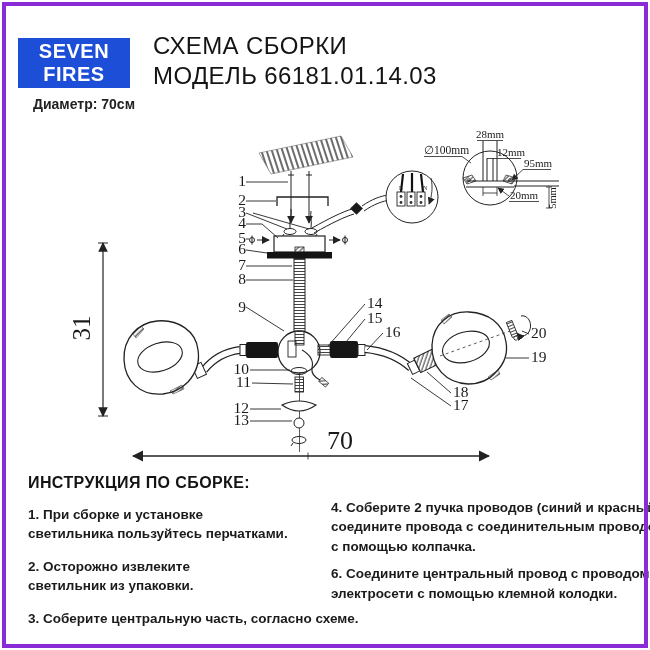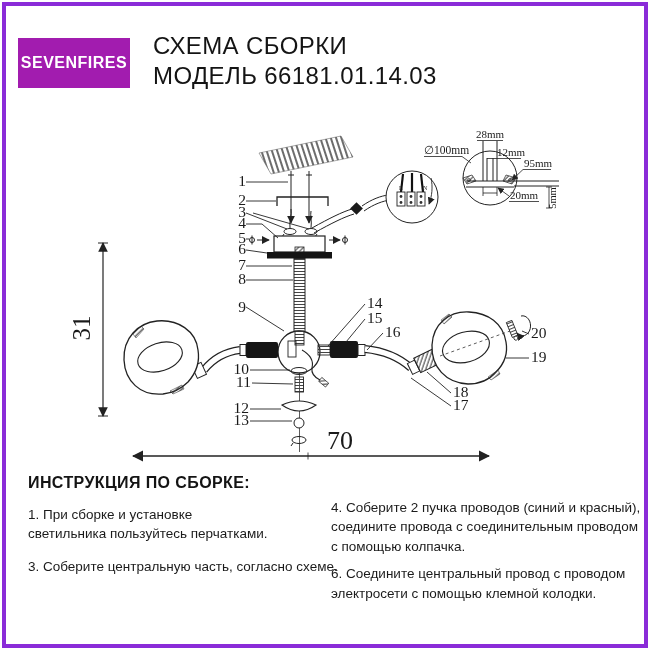--- a/index.html
+++ b/index.html
@@ -4,59 +4,59 @@
 <style>
   html,body{margin:0;padding:0;}
   body{
     width:650px;height:650px;position:relative;background:#ffffff;
     font-family:"Liberation Sans",sans-serif;color:#1c1c1c;overflow:hidden;
   }
   .frame{
     position:absolute;inset:2px;border:4px solid #8a2bd8;pointer-events:none;z-index:5;
   }
   .logo{
-    position:absolute;left:18px;top:38px;width:112px;height:50px;background:#a21caf;
+    position:absolute;left:18px;top:38px;width:112px;height:50px;background:#1d4ed8;
     display:flex;align-items:center;justify-content:center;color:#fff;
-    font-size:16px;letter-spacing:.5px;
+    font-size:20px;letter-spacing:.5px;flex-direction:column;
   }
   .logo .b{font-weight:700}
   .logo .l{font-weight:700}
   .title{
     position:absolute;left:153px;top:31px;font-size:24px;font-weight:400;
     letter-spacing:.4px;line-height:1.25;color:#141414;white-space:pre;
   }
   .dims{
     position:absolute;left:14px;top:96px;width:121px;text-align:right;
     font-size:14px;font-weight:600;line-height:1.28;color:#222;white-space:pre;
   }
   svg.diagram{position:absolute;left:0;top:0;z-index:1;}
   .ins-head{
     position:absolute;left:28px;top:474px;font-size:16px;font-weight:700;
     letter-spacing:.4px;color:#141414;
   }
-  .col{position:absolute;font-size:13.5px;font-weight:400;line-height:1.44;color:#1b1b1b;}
+  .col{position:absolute;font-size:13.5px;font-weight:700;line-height:1.44;color:#1b1b1b;}
   .col-left{left:28px;top:505px;width:300px;}
   .col-right{left:331px;top:498px;width:312px;}
   .ins-item{white-space:pre;}
   .col-left .ins-item{margin-bottom:13px;}
   .col-right .ins-item{margin-bottom:8px;}
 </style>
 </head>
 <body>
 
 <div class="frame" style="border-color: rgb(138, 43, 216);"></div>
 
 <div class="logo">
     <span class="b">SEVEN</span>
     <span class="l">FIRES</span>
   </div>
 
 <div class="title"><div>СХЕМА СБОРКИ</div><div>МОДЕЛЬ 66181.01.14.03</div></div>
 
-<div class="dims"></div>
+<div class="dims"><div>Диаметр: 70см</div></div>
 
 <svg class="diagram" width="650" height="650" viewBox="0 0 650 650">
   <defs>
     <pattern id="hatchCeil" width="5" height="5" patternUnits="userSpaceOnUse" patternTransform="rotate(-18)">
       <line x1="2" y1="0" x2="2" y2="5" stroke="#3a3a3a" stroke-width="1.5"></line>
     </pattern>
     <pattern id="thread" width="6" height="3" patternUnits="userSpaceOnUse">
       <path d="M0,1.5 H6" stroke="#444" stroke-width="1"></path>
     </pattern>
     <pattern id="hatchS" width="3.5" height="3.5" patternUnits="userSpaceOnUse" patternTransform="rotate(45)">
@@ -308,20 +308,22 @@
     <text x="531" y="362">19</text>
     <text x="531" y="338">20</text>
   </g>
 </svg>
 
 <div class="ins-head">ИНСТРУКЦИЯ ПО СБОРКЕ:</div>
 
 <div class="col col-left">
   <div class="ins-item">1. При сборке и установке
 светильника пользуйтесь перчатками.</div>
+  <div class="ins-item">2. Осторожно извлеките
+светильник из упаковки.</div>
   <div class="ins-item">3. Соберите центральную часть, согласно схеме.</div>
 </div>
 
 <div class="col col-right">
   <div class="ins-item">4. Соберите 2 пучка проводов (синий и красный),
 соедините провода с соединительным проводом
 с помощью колпачка.</div>
   <div class="ins-item">6. Соедините центральный провод с проводом
 электросети с помощью клемной колодки.</div>
 </div>

